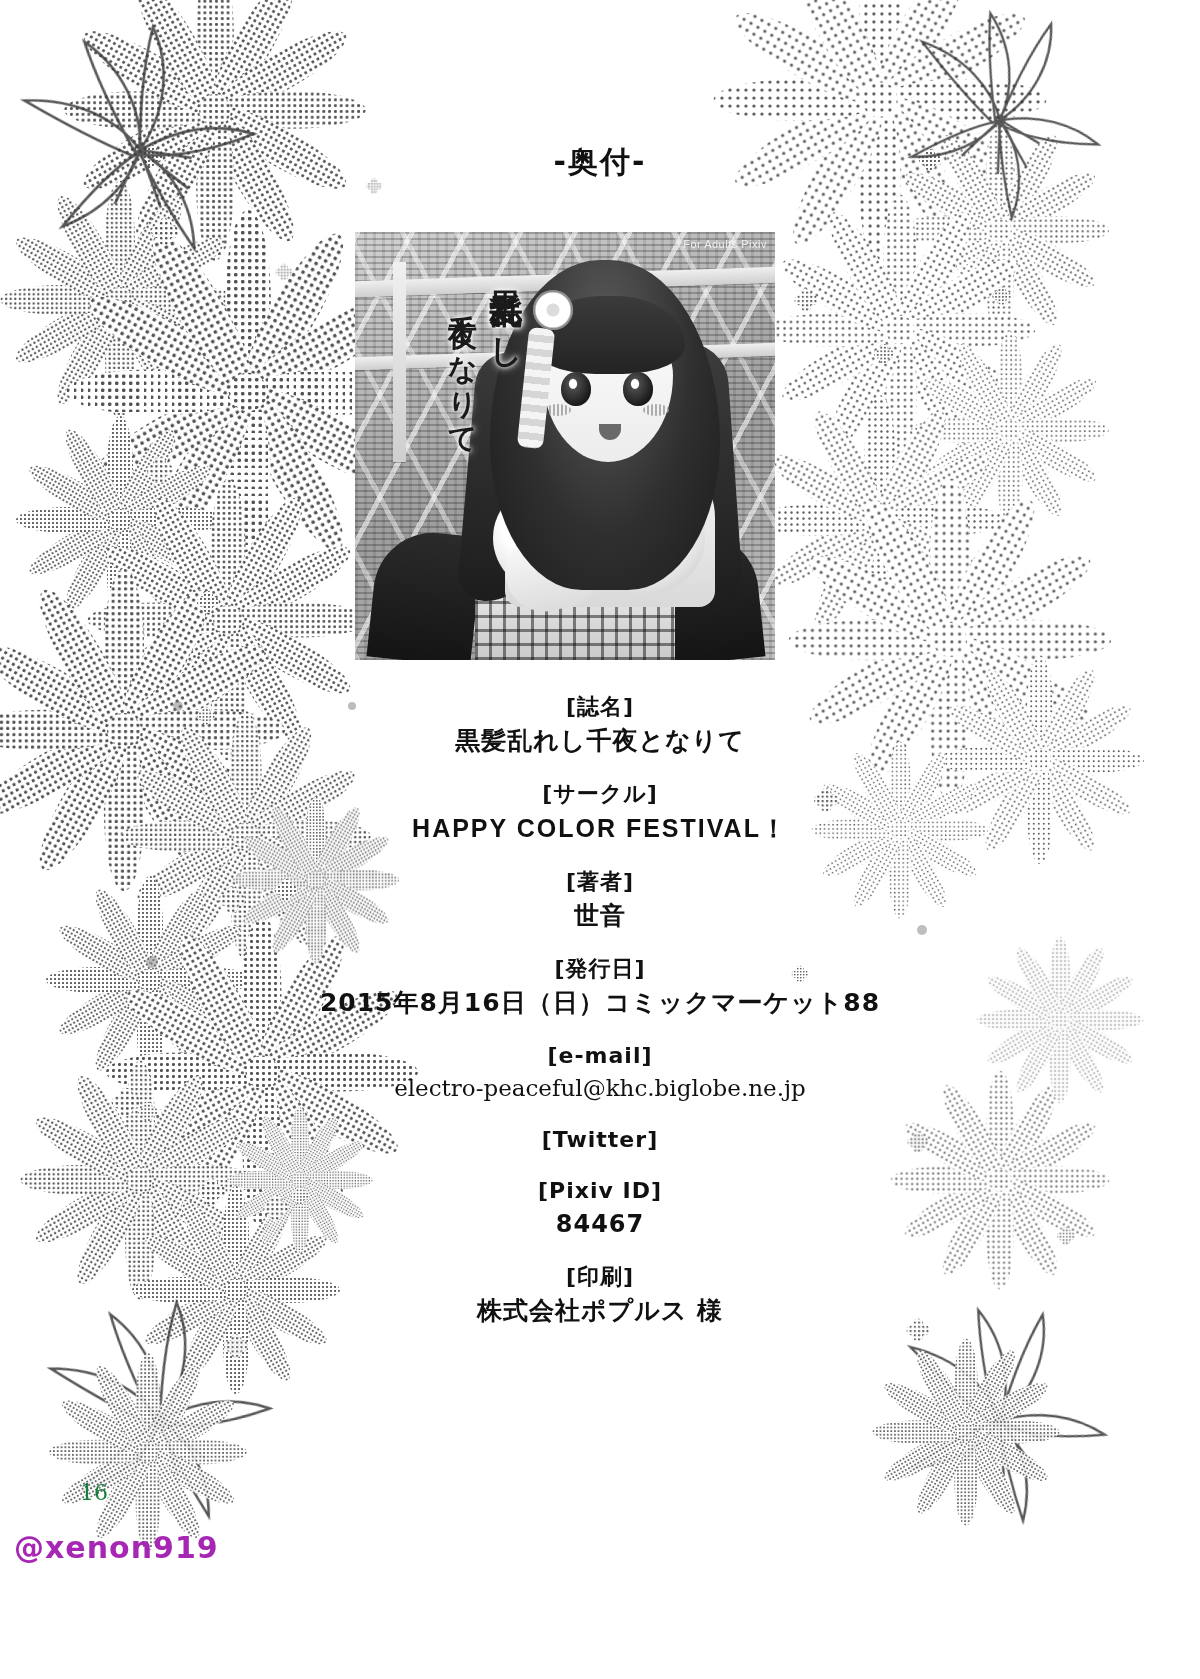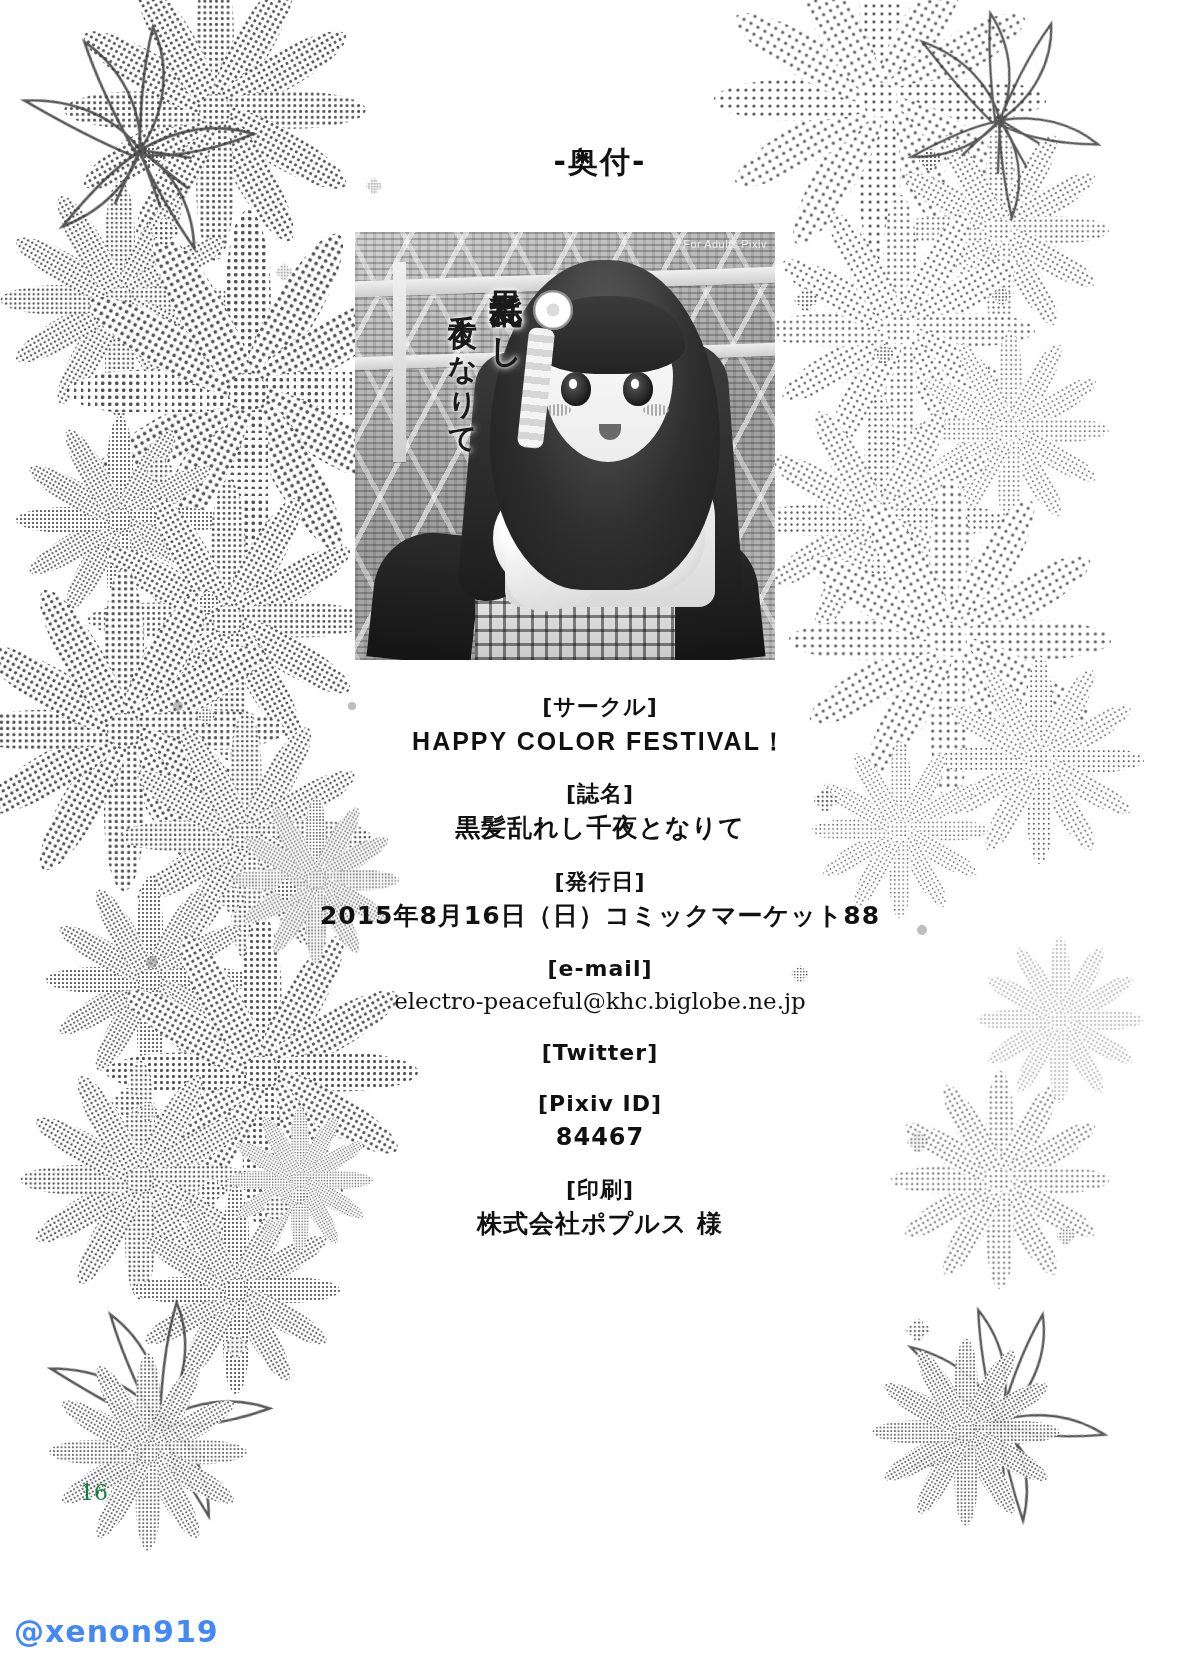--- a/index.html
+++ b/index.html
@@ -245,25 +245,25 @@
     position: absolute;
     left: 80px;
     top: 1480px;
     font-family: "DejaVu Serif", serif;
     font-size: 22px;
     color: #15803d;
   }
   .watermark {
     position: absolute;
     left: 14px;
-    top: 1614px;
+    top: 1530px;
     font-family: "DejaVu Sans", sans-serif;
     font-weight: bold;
     font-size: 30px;
-    color: #3b82f6;
+    color: #a21caf;
     letter-spacing: 1px;
     opacity: .95;
   }
 </style>
 </head>
 <body>
 
 <div id="page">
 
   <div class="deco" style="position:absolute;inset:0;">
@@ -423,30 +423,34 @@
     <div class="ch ribbon"></div>
     <div class="ch flower-pin"></div>
 
     <div class="vtitle t1">黒髪乱れし</div>
     <div class="vtitle t2">千夜となりて</div>
     <div class="adults">For Adults Pixiv</div>
   </div>
 
   <div class="colophon">
 
+    <div class="field">
+      <div class="key">[誌名]</div>
+      <div class="val">黒髪乱れし千夜となりて</div>
+    </div>
+
     <div class="field circle">
       <div class="key">[サークル]</div>
       <div class="val">HAPPY COLOR FESTIVAL！</div>
     </div>
 
     <div class="field">
-      <div class="key">[誌名]</div>
-      <div class="val">黒髪乱れし千夜となりて</div>
-    </div>
-
+      <div class="key">[著者]</div>
+      <div class="val">世音</div>
+    </div>
 
     <div class="field">
       <div class="key">[発行日]</div>
       <div class="val">2015年8月16日（日）コミックマーケット88</div>
     </div>
 
     <div class="field email">
       <div class="key">[e-mail]</div>
       <div class="val">electro-peaceful@khc.biglobe.ne.jp</div>
     </div>

